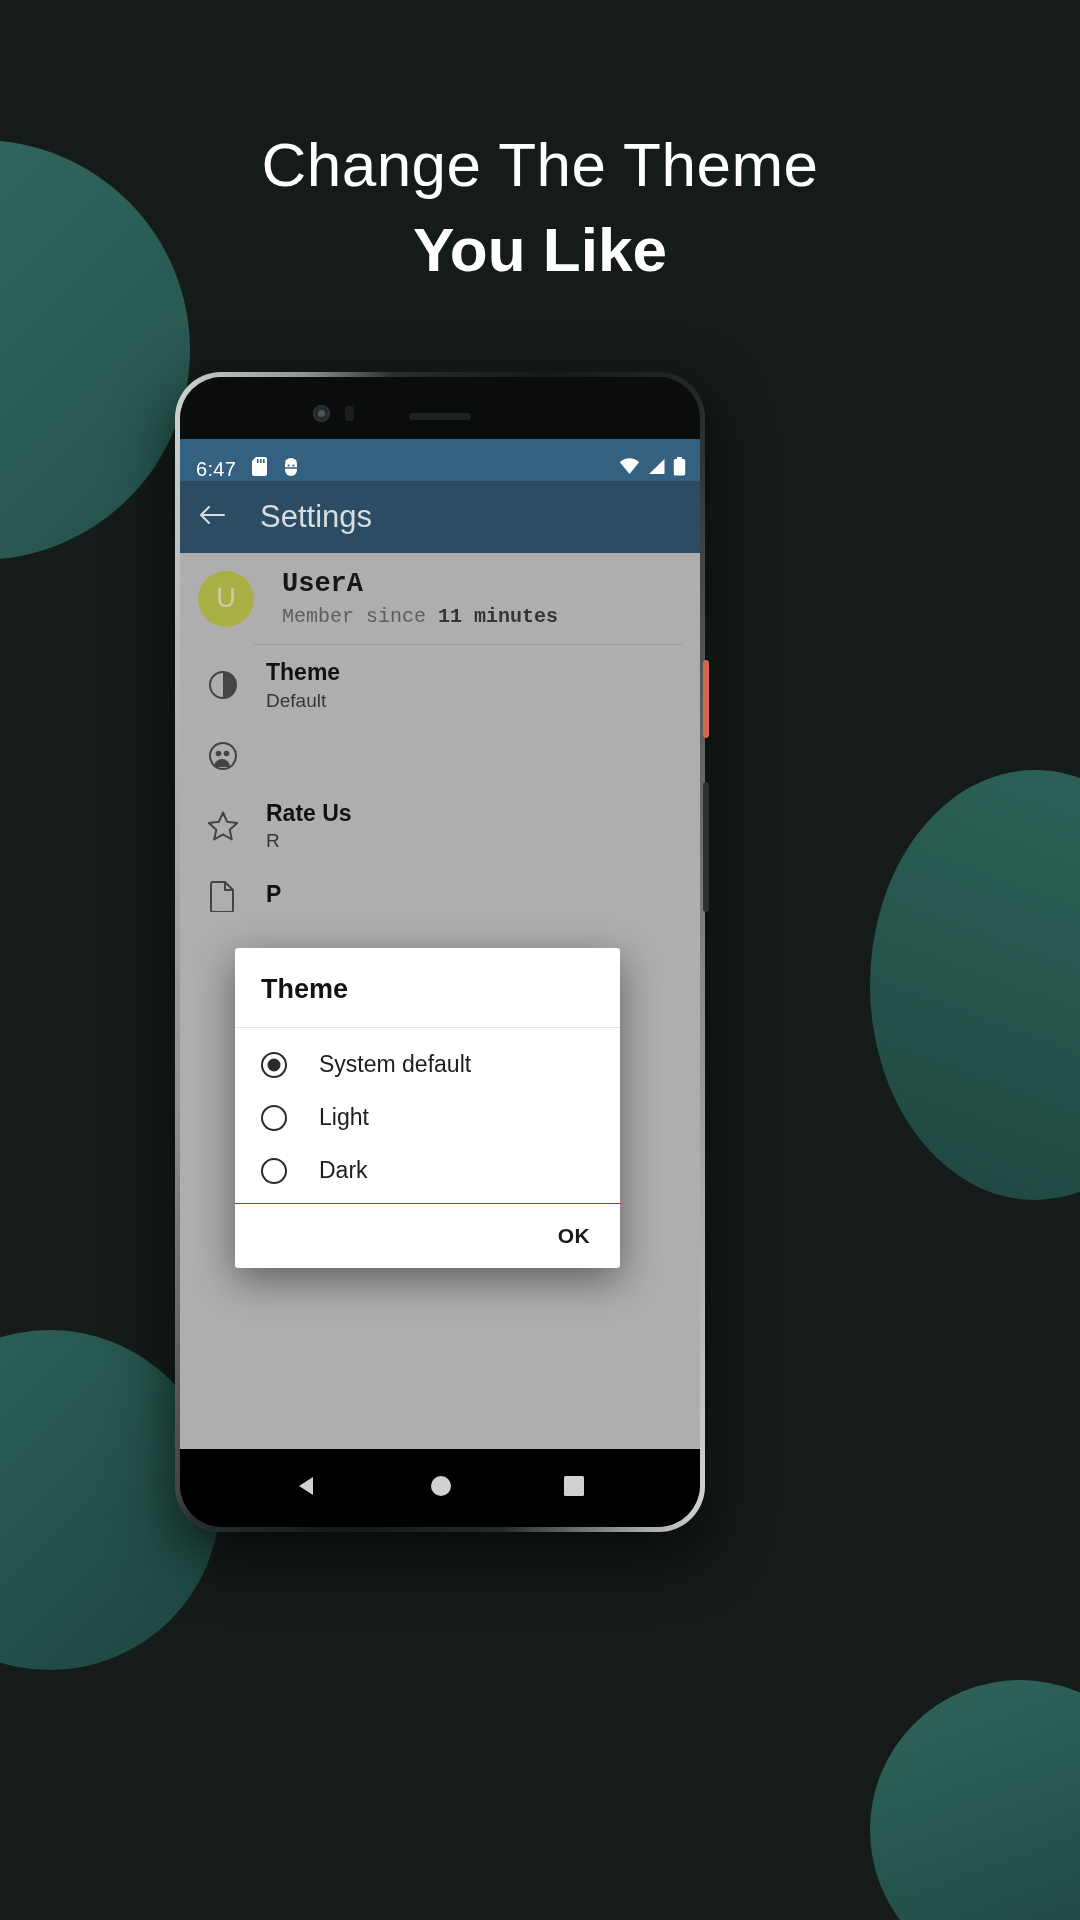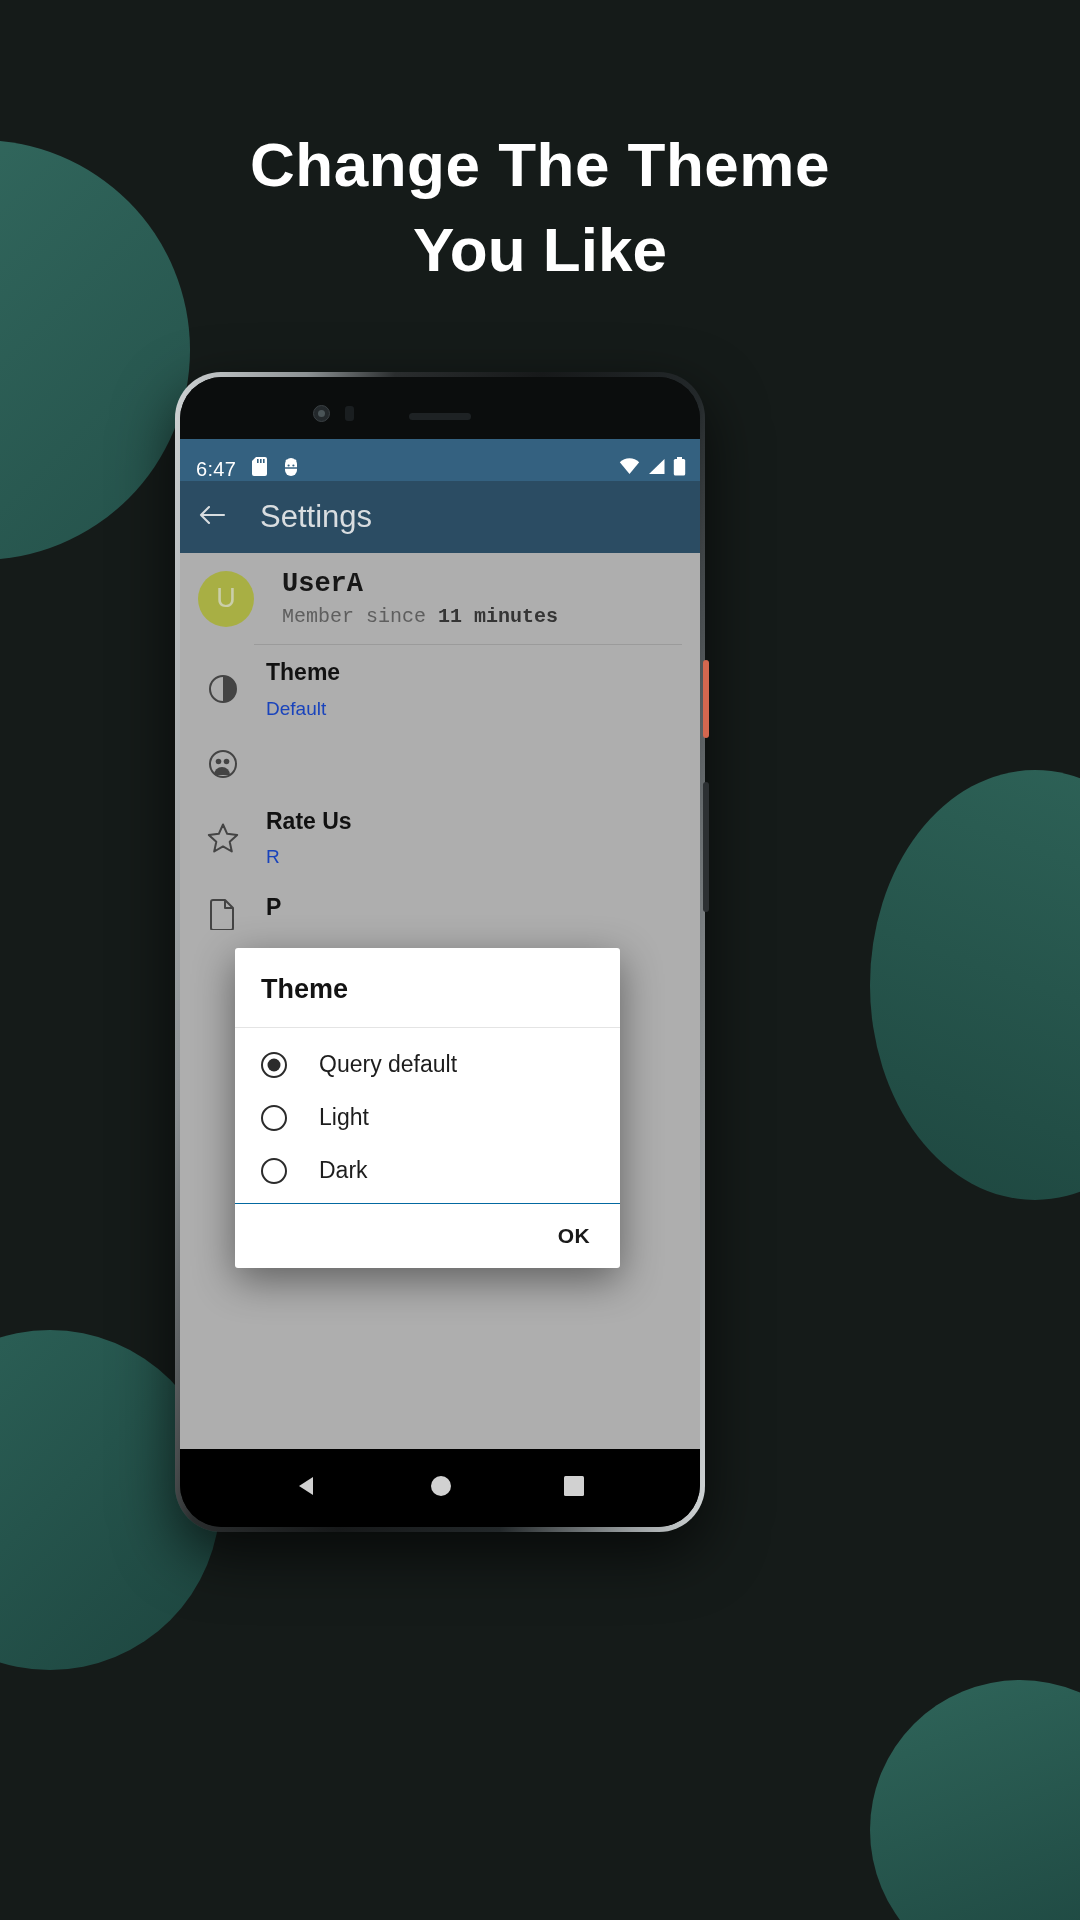--- a/index.html
+++ b/index.html
@@ -42,21 +42,21 @@
   
   .headline {
     position: absolute; left: 0; top: 128px; width: 1080px;
     text-align: center;
     color: #ffffff;
     z-index: 5;
   }
   .headline .l1 {
     display: block;
     font-size: 62px;
-    font-weight: 700;
+    font-weight: 400;
     letter-spacing: 0.5px;
     line-height: 1.18;
   }
   .headline .l2 {
     display: block;
     font-size: 62px;
     font-weight: 700;
     letter-spacing: 0px;
     line-height: 1.18;
     margin-top: 12px;
@@ -188,21 +188,21 @@
     padding: 14px 18px 12px 20px;
     min-height: 62px;
   }
   .row .ricon {
     width: 46px; flex: 0 0 46px;
     display: flex; align-items: center; justify-content: center;
     color: #4f4f4f;
   }
   .row .rtext { margin-left: 20px; }
   .row .rtitle { font-size: 23px; font-weight: 700; color: #141414; line-height: 1.2; }
-  .row .rsub { font-size: 19px; color: #1d4ed8; margin-top: 11px; }
+  .row .rsub { font-size: 19px; color: #404040; margin-top: 3px; }
 
   
   #scrim {
     position: absolute; left:0; top:0; right:0; bottom:0;
     background: rgba(0,0,0,0.13);
     pointer-events: none;
   }
 
   
   #dialog {
@@ -388,21 +388,21 @@
           </div>
 
           <div id="scrim"></div>
 
           <div id="dialog">
             <div class="dlg-title">Theme</div>
             <div class="dlg-options">
 
               <div class="opt">
                 <span class="radio checked"></span>
-                <span class="olabel">Query default</span>
+                <span class="olabel">System default</span>
               </div>
 
               <div class="opt">
                 <span class="radio"></span>
                 <span class="olabel">Light</span>
               </div>
 
               <div class="opt">
                 <span class="radio"></span>
                 <span class="olabel">Dark</span>

